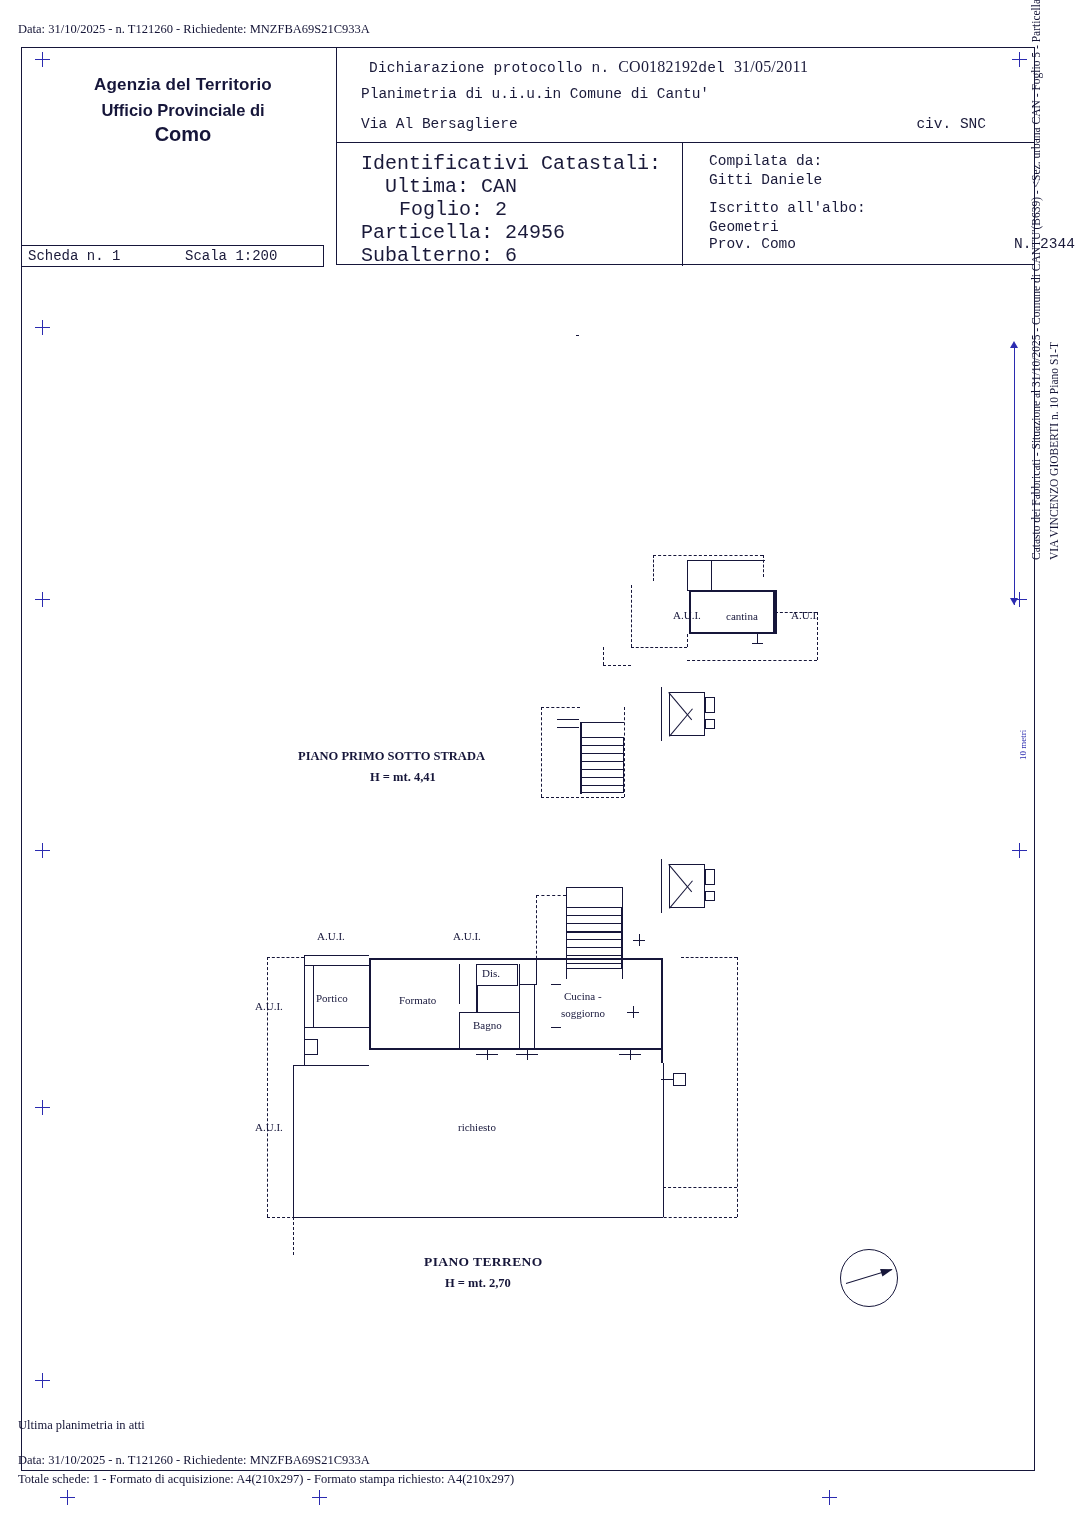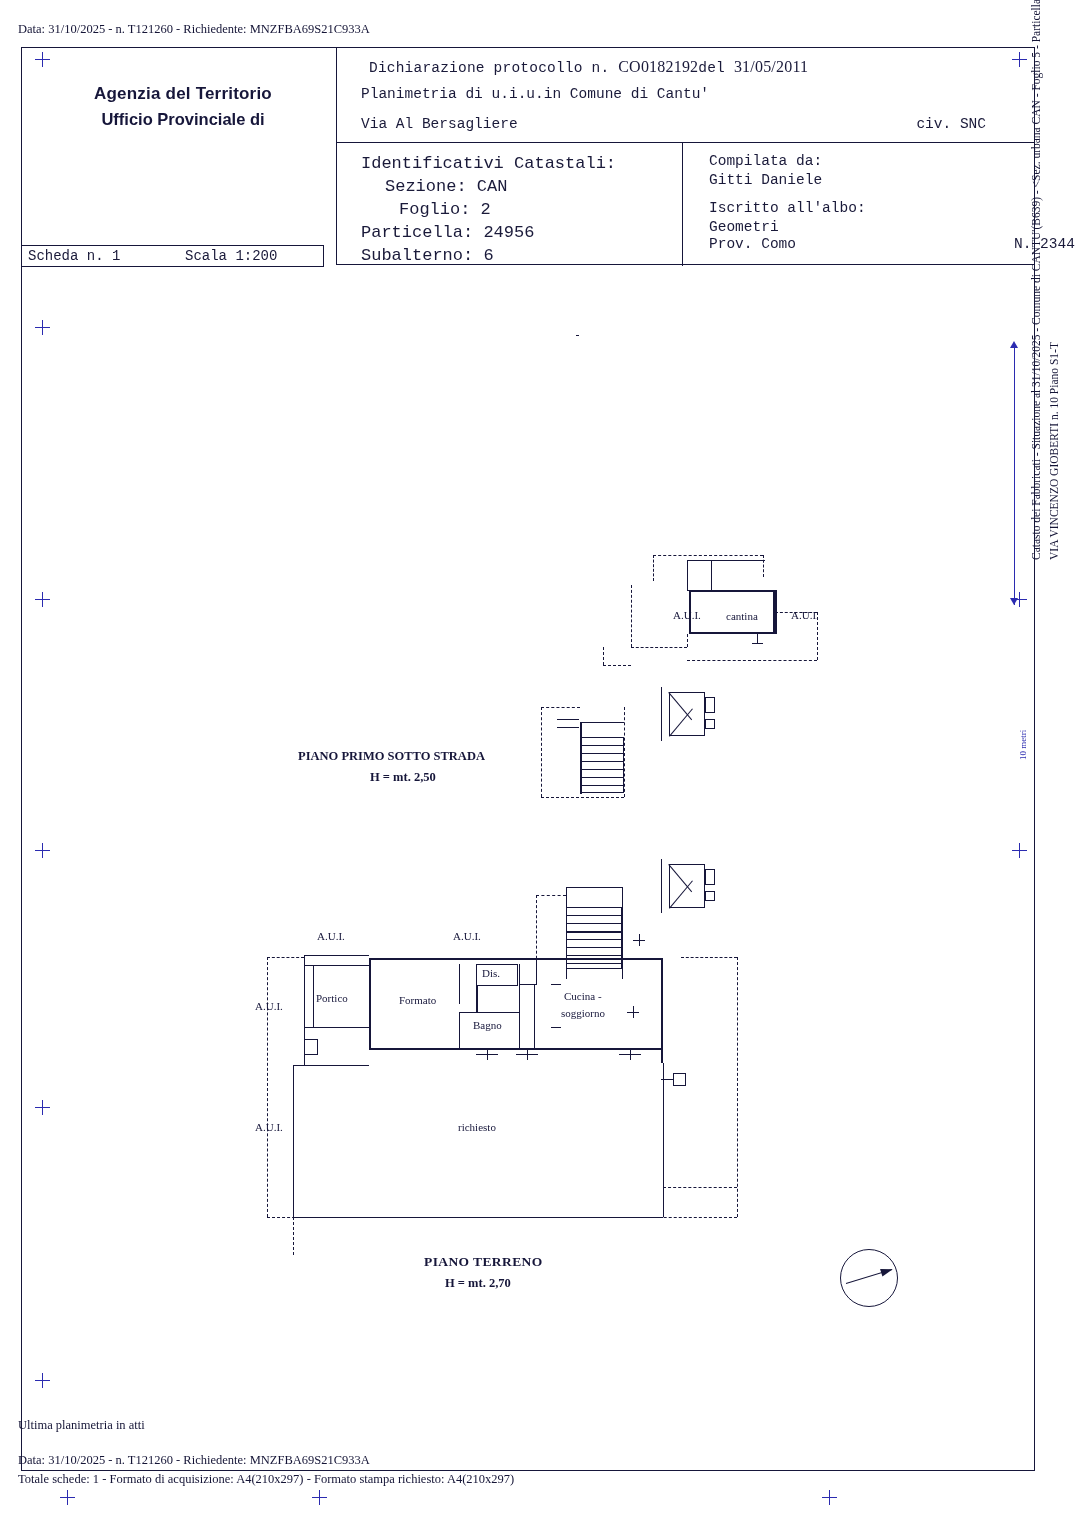--- a/index.html
+++ b/index.html
@@ -35,29 +35,29 @@
   }
   .hdr .row1{position:absolute;left:0;top:0;width:100%;height:95px;border-bottom:1.3px solid #16163a;box-sizing:border-box;}
   .hdr .row2{position:absolute;left:0;top:95px;width:100%;height:123px;box-sizing:border-box;}
   .hdr .vsep{position:absolute;left:345px;top:95px;width:1.3px;height:123px;background:#16163a;}
   .mono{font-family:"Liberation Mono", monospace;}
   .h-l1{position:absolute;left:32px;top:10px;font-size:14.5px;letter-spacing:.2px;}
   .h-proto-num{font-family:"Liberation Serif",serif;font-size:16px;}
   .h-l2{position:absolute;left:24px;top:38px;font-size:14.5px;}
   .h-l3{position:absolute;left:24px;top:68px;font-size:14.5px;}
   .h-civ{position:absolute;right:48px;top:68px;font-size:14.5px;}
-  .h-ident{position:absolute;left:24px;top:104px;font-size:17px;line-height:23px;}
+  .h-ident{position:absolute;left:24px;top:104px;font-size:20px;line-height:23px;}
   .h-ident div{white-space:pre;}
   .h-comp{position:absolute;left:372px;top:104px;font-size:14.5px;line-height:19px;}
   .h-comp .grp{margin-bottom:9px;}
   .h-prov{position:absolute;left:372px;top:188px;font-size:14.5px;}
   .h-prov .n{position:absolute;left:305px;top:0;white-space:nowrap;}
 
   
-  .agency{position:absolute;left:33px;top:84px;width:300px;text-align:center;
+  .agency{position:absolute;left:33px;top:75px;width:300px;text-align:center;
     font-family:"Liberation Sans", sans-serif;color:#16163a;}
   .agency .a1{font-size:17px;font-weight:bold;letter-spacing:.2px;}
   .agency .a2{font-size:22px;font-weight:bold;letter-spacing:.4px;margin-top:5px;}
   .agency .a3{font-size:16.5px;font-weight:bold;margin-top:6px;}
   .agency .a4{font-size:20px;font-weight:bold;margin-top:3px;}
 
   
   .scheda{
     position:absolute;left:21px;top:245px;width:303px;height:22px;
     border:1.3px solid #16163a;box-sizing:border-box;
@@ -166,20 +166,21 @@
   <div class="cross" style="left:822px;top:1490px;">
       <div class="hh"></div>
       <div class="vv"></div>
     </div>
 
   <div class="frame"></div>
 
   <div class="agency">
     <div class="a1">Agenzia del Territorio</div>
     <div class="a3">Ufficio Provinciale di</div>
+    <div class="a4">Como</div>
   </div>
 
   <div class="scheda">
     <div class="s1">Scheda n. 1</div>
     <div class="s2">Scala 1:200</div>
   </div>
 
   <div class="hdr">
     <div class="row1"></div>
     <div class="row2"></div>
@@ -189,21 +190,21 @@
       <span>Dichiarazione protocollo n.</span>
       <span class="h-proto-num">CO0182192</span><span>del</span>
       <span class="h-proto-num">31/05/2011</span>
     </div>
     <div class="h-l2 mono">Planimetria di u.i.u.in Comune di Cantu'</div>
     <div class="h-l3 mono">Via Al Bersagliere</div>
     <div class="h-civ mono">civ. SNC</div>
 
     <div class="h-ident mono">
       <div>Identificativi Catastali:</div>
-      <div style="padding-left:24px;">Sezione: CAN</div>
+      <div style="padding-left:24px;">Ultima: CAN</div>
       <div style="padding-left:38px;">Foglio: 2</div>
       <div>Particella: 24956</div>
       <div>Subalterno: 6</div>
     </div>
 
     <div class="h-comp mono">
       <div class="grp">
         <div>Compilata da:</div>
         <div>Gitti Daniele</div>
       </div>
@@ -267,21 +268,21 @@
     <div class="ln thick v" style="left:559px;top:455px;height:72px;"></div>
     <div class="ln h" style="left:559px;top:455px;width:44px;"></div>
     <div class="dsh-v" style="left:520px;top:440px;height:90px;"></div>
     <div class="dsh-h" style="left:520px;top:440px;width:39px;"></div>
     <div class="dsh-h" style="left:520px;top:530px;width:83px;"></div>
     <div class="dsh-v" style="left:603px;top:440px;height:90px;"></div>
     <div class="ln h" style="left:536px;top:452px;width:22px;"></div>
     <div class="ln h" style="left:536px;top:460px;width:22px;"></div>
 
     <div class="lbl mid" style="left:277px;top:482px;">PIANO PRIMO SOTTO STRADA</div>
-    <div class="lbl mid" style="left:349px;top:503px;">H = mt. 2,50</div>
+    <div class="lbl mid" style="left:349px;top:503px;">H = mt. 4,41</div>
 
     <div class="box" style="left:648px;top:597px;width:36px;height:44px;"></div>
     <div class="ln h" style="left:648px;top:597px;width:36px;transform:rotate(50deg);transform-origin:left top;"></div>
     <div class="ln h" style="left:648px;top:641px;width:36px;transform:rotate(-50deg);transform-origin:left top;"></div>
     <div class="box" style="left:684px;top:602px;width:10px;height:16px;"></div>
     <div class="box" style="left:684px;top:624px;width:10px;height:10px;"></div>
     <div class="ln v" style="left:640px;top:592px;height:54px;"></div>
 
     <div class="box" style="left:545px;top:640px;width:56px;height:62px;"></div>
     <div class="ln h" style="left:545px;top:648px;width:56px;"></div>

